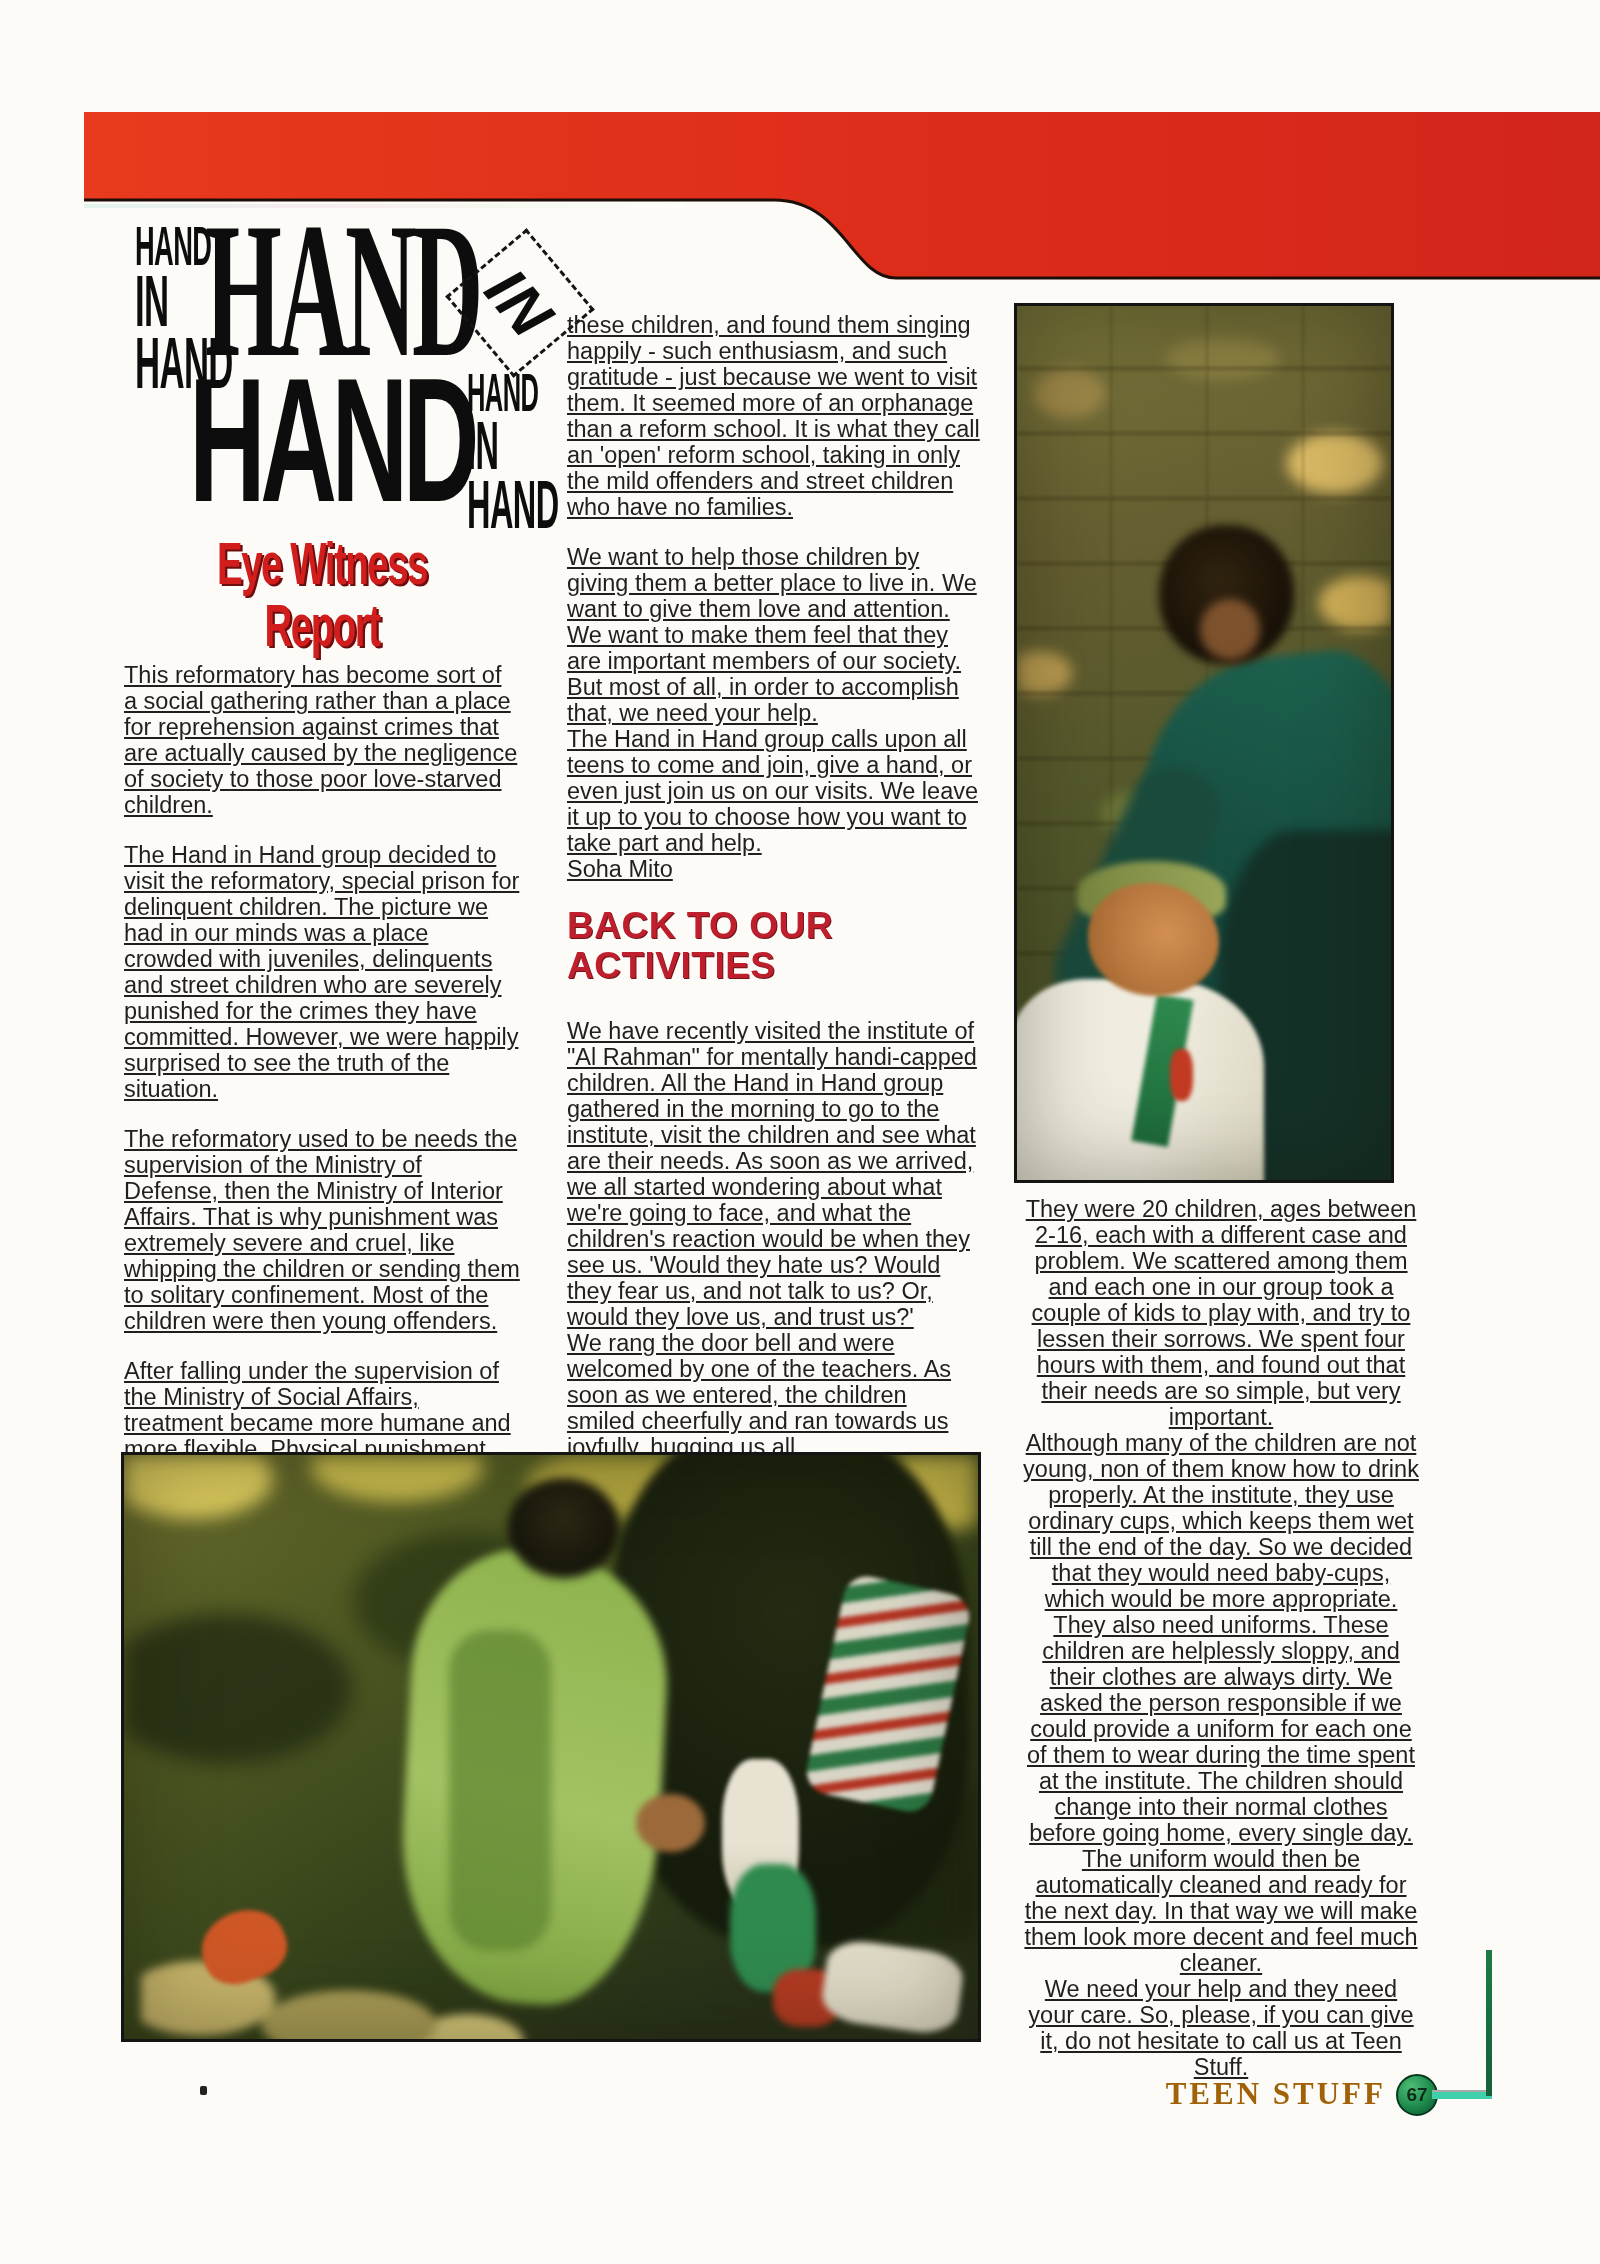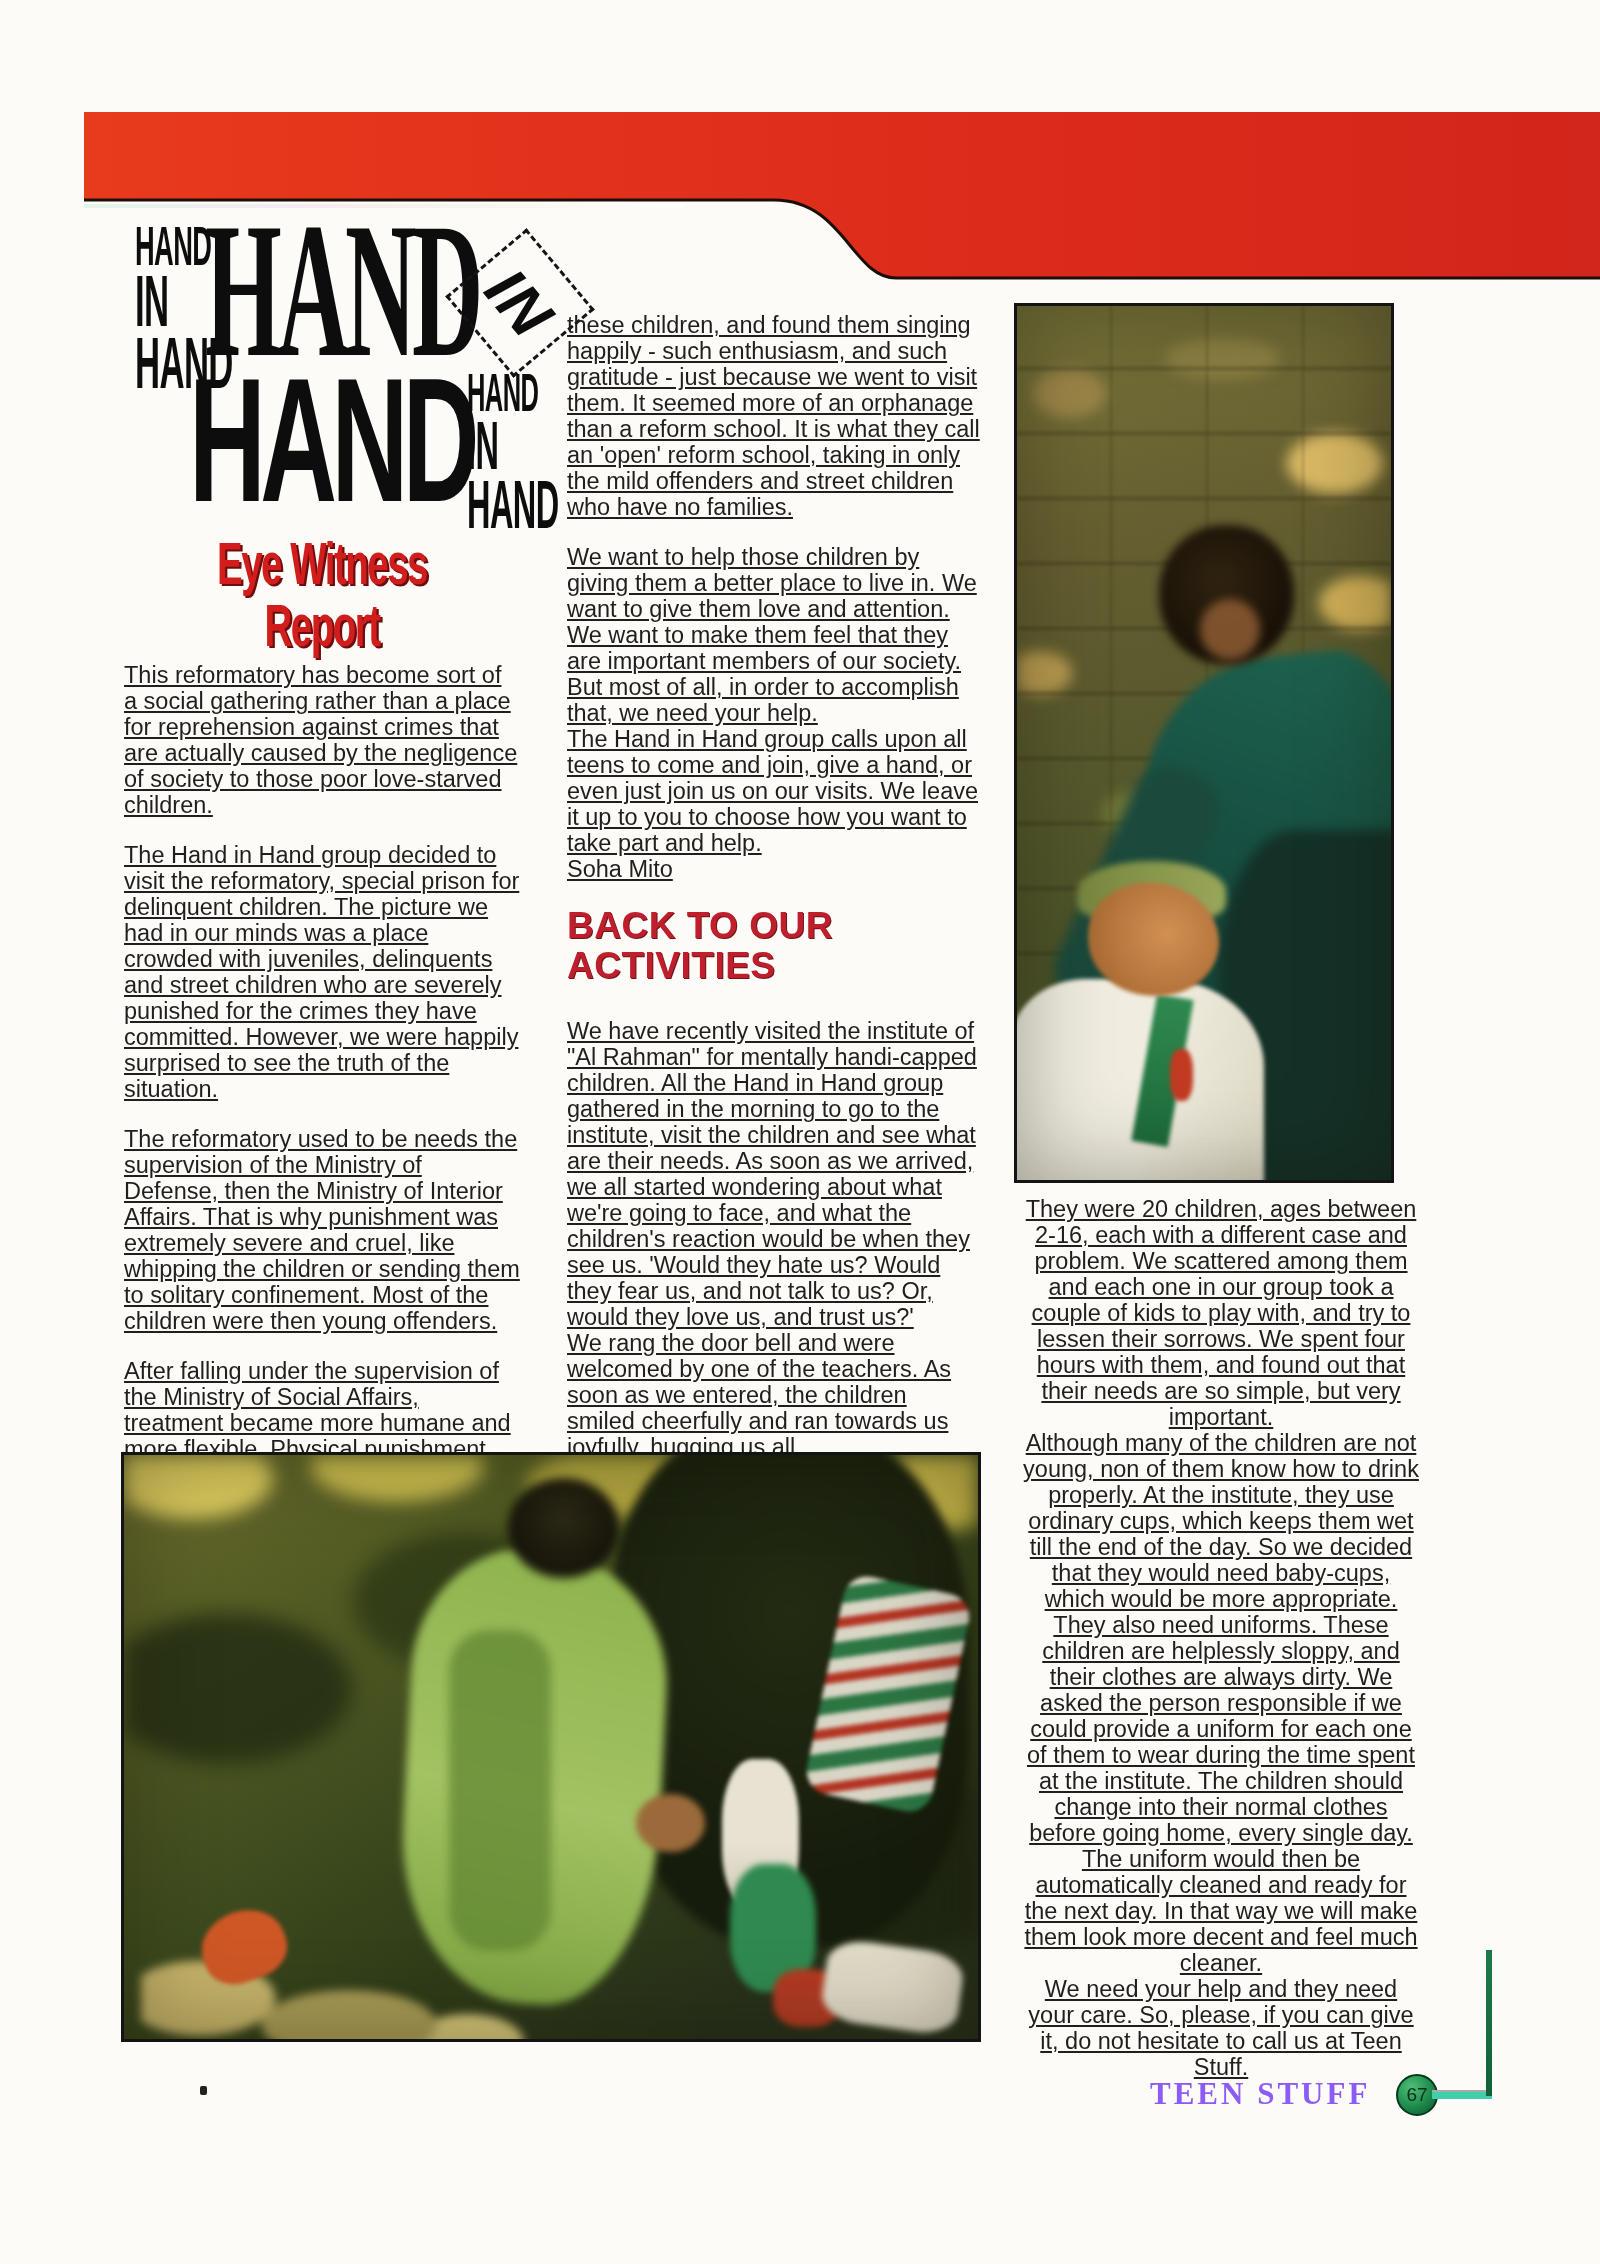--- a/index.html
+++ b/index.html
@@ -113,27 +113,27 @@
      filter:blur(3px);}
   .p2-shoes{left:2%;bottom:-2%;width:58%;height:30%;filter:blur(5px);background:
      radial-gradient(120px 60px at 12% 70%,#c4b269 0 60%,transparent 65%),
      radial-gradient(140px 55px at 42% 85%,#a79a55 0 60%,transparent 65%),
      radial-gradient(90px 45px at 66% 95%,#d3c478 0 60%,transparent 65%);}
   .p2-orange{left:9%;top:78%;width:10%;height:12%;background:#cf5726;filter:blur(2px);
      border-radius:50% 50% 40% 40%;transform:rotate(-20deg);}
   .p2-white-br{right:2%;bottom:2%;width:16%;height:14%;background:#dfdac6;filter:blur(3px);
      border-radius:30%;transform:rotate(8deg);}
   
-  #mag{left:1150px;top:2076px;width:236px;
+  #mag{left:1150px;top:2076px;width:236px;text-align:right;
      font-family:"Liberation Serif",serif;font-weight:bold;font-size:31px;
-     letter-spacing:3px;color:#8b5cf6;}
+     letter-spacing:3px;color:#a16207;}
   #pgnum{left:1396px;top:2074px;width:38px;height:38px;border-radius:50%;
      border:2px solid #06391c;display:flex;align-items:center;justify-content:center;
      background:radial-gradient(circle at 35% 30%,#4fbf77,#1d8a4c 55%,#0a4f29);
-     color:#0d2f1a;font-weight:normal;font-size:19px;}
+     color:#0d2f1a;font-weight:bold;font-size:19px;}
   #corner-h{left:1432px;top:2090px;width:60px;height:7px;background:#3fcfab;
      border-top:2px solid #a9a9a9;}
   #corner-v{left:1486px;top:1950px;width:6px;height:146px;
      background:linear-gradient(#1d7a47,#14603a);}
   #speck{left:200px;top:2086px;width:7px;height:9px;background:#23211d;border-radius:2px;}
 </style>
 </head>
 <body>
 
 <div class="page">

